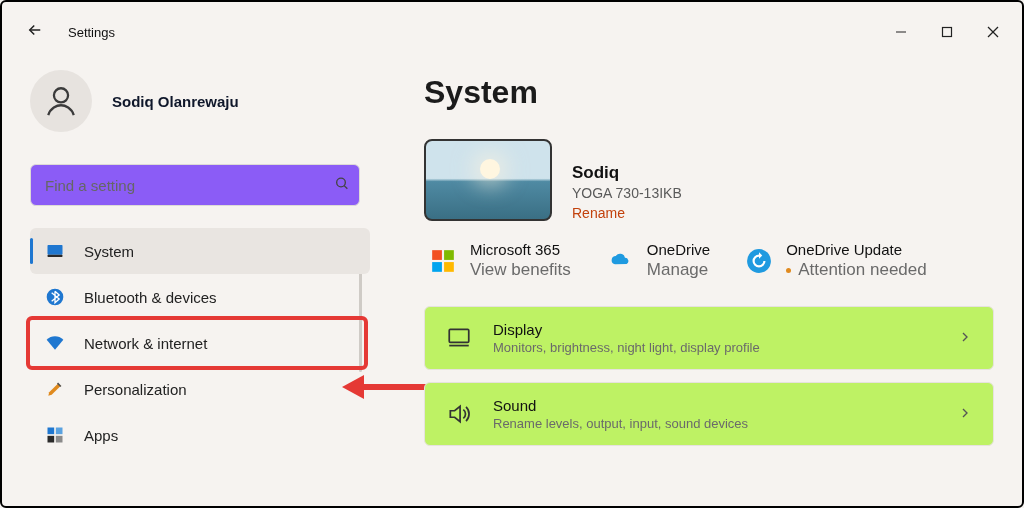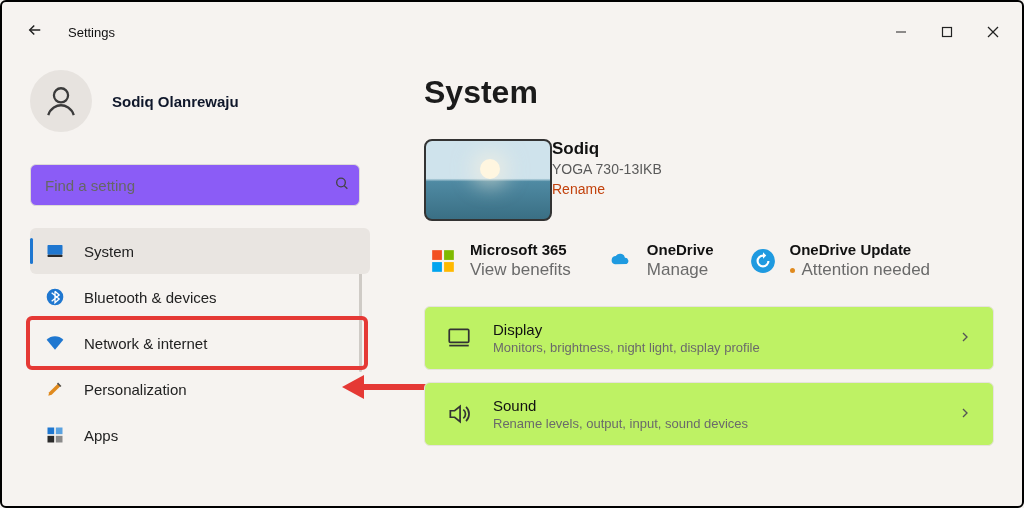--- a/index.html
+++ b/index.html
@@ -33,31 +33,31 @@
   .nav-icon { width: 22px; height: 22px; display: inline-flex; align-items: center; justify-content: center; }
 
   .nav-highlight { position: absolute; left: -4px; width: 342px; height: 54px; border: 4px solid #e53935; border-radius: 6px; pointer-events: none; }
   .arrow-annotation { position: absolute; pointer-events: none; }
 
   .scroll-track { position: absolute; right: 8px; top: 0; width: 3px; height: 142px; background: #cfcbc6; border-radius: 2px; }
 
   .main { flex: 1; padding: 24px 28px 0 34px; overflow: hidden; position: relative; }
   .main h1 { font-size: 32px; font-weight: 600; margin-bottom: 28px; }
 
-  .device-row { display: flex; align-items: flex-start; margin-bottom: 20px; }
+  .device-row { display: flex; align-items: flex-end; gap: 20px; margin-bottom: 20px; }
   .device-thumb { width: 128px; height: 82px; border-radius: 8px; border: 2px solid #333; background: linear-gradient(to bottom, #cfe3ec 0%, #cfe3ec 48%, #4f8aa3 52%, #3a6f84 100%); position: relative; overflow: hidden; }
   .device-thumb::after { content:""; position:absolute; left:54px; top:18px; width:20px; height:20px; border-radius:50%; background:#fff6e0; box-shadow:0 0 20px 8px rgba(255,246,224,.5); }
   .device-info .dname { font-size: 17px; font-weight: 600; color: #111; }
   .device-info .dmodel { font-size: 14px; color: #5a5a5a; margin-top: 2px; }
   .device-info .drename { font-size: 14px; color: #c2410c; margin-top: 4px; cursor: pointer; }
 
   .tiles { display: flex; gap: 34px; margin-bottom: 26px; margin-left: 4px; }
   .tile { display: flex; align-items: center; gap: 12px; }
   .tile .t-icon { width: 30px; height: 30px; display:flex; align-items:center; justify-content:center; }
-  .tile .t-text .t-title { font-size: 15px; font-weight: 700; color: #111; }
+  .tile .t-text .t-title { font-size: 15px; font-weight: 400; color: #111; }
   .tile .t-text .t-sub { font-size: 17px; color: #6a6a6a; margin-top: 2px; }
   .t-sub .dot { display:inline-block; width:5px; height:5px; border-radius:50%; background:#e08a1e; margin-right:7px; vertical-align:middle; }
 
   .cards { display: flex; flex-direction: column; gap: 12px; }
   .card { background: #bef264; border: 1px solid #e6e2de; border-radius: 6px; padding: 14px 20px; display: flex; align-items: center; gap: 20px; cursor: pointer; }
   .card .c-icon { width: 28px; height: 28px; color: #333; display:flex; align-items:center; justify-content:center; }
   .card .c-text .c-title { font-size: 15px; font-weight: 500; color: #111; }
   .card .c-text .c-sub { font-size: 13px; color: #6a6a6a; margin-top: 2px; }
   .card .chevron { margin-left: auto; color: #555; }
 </style>

